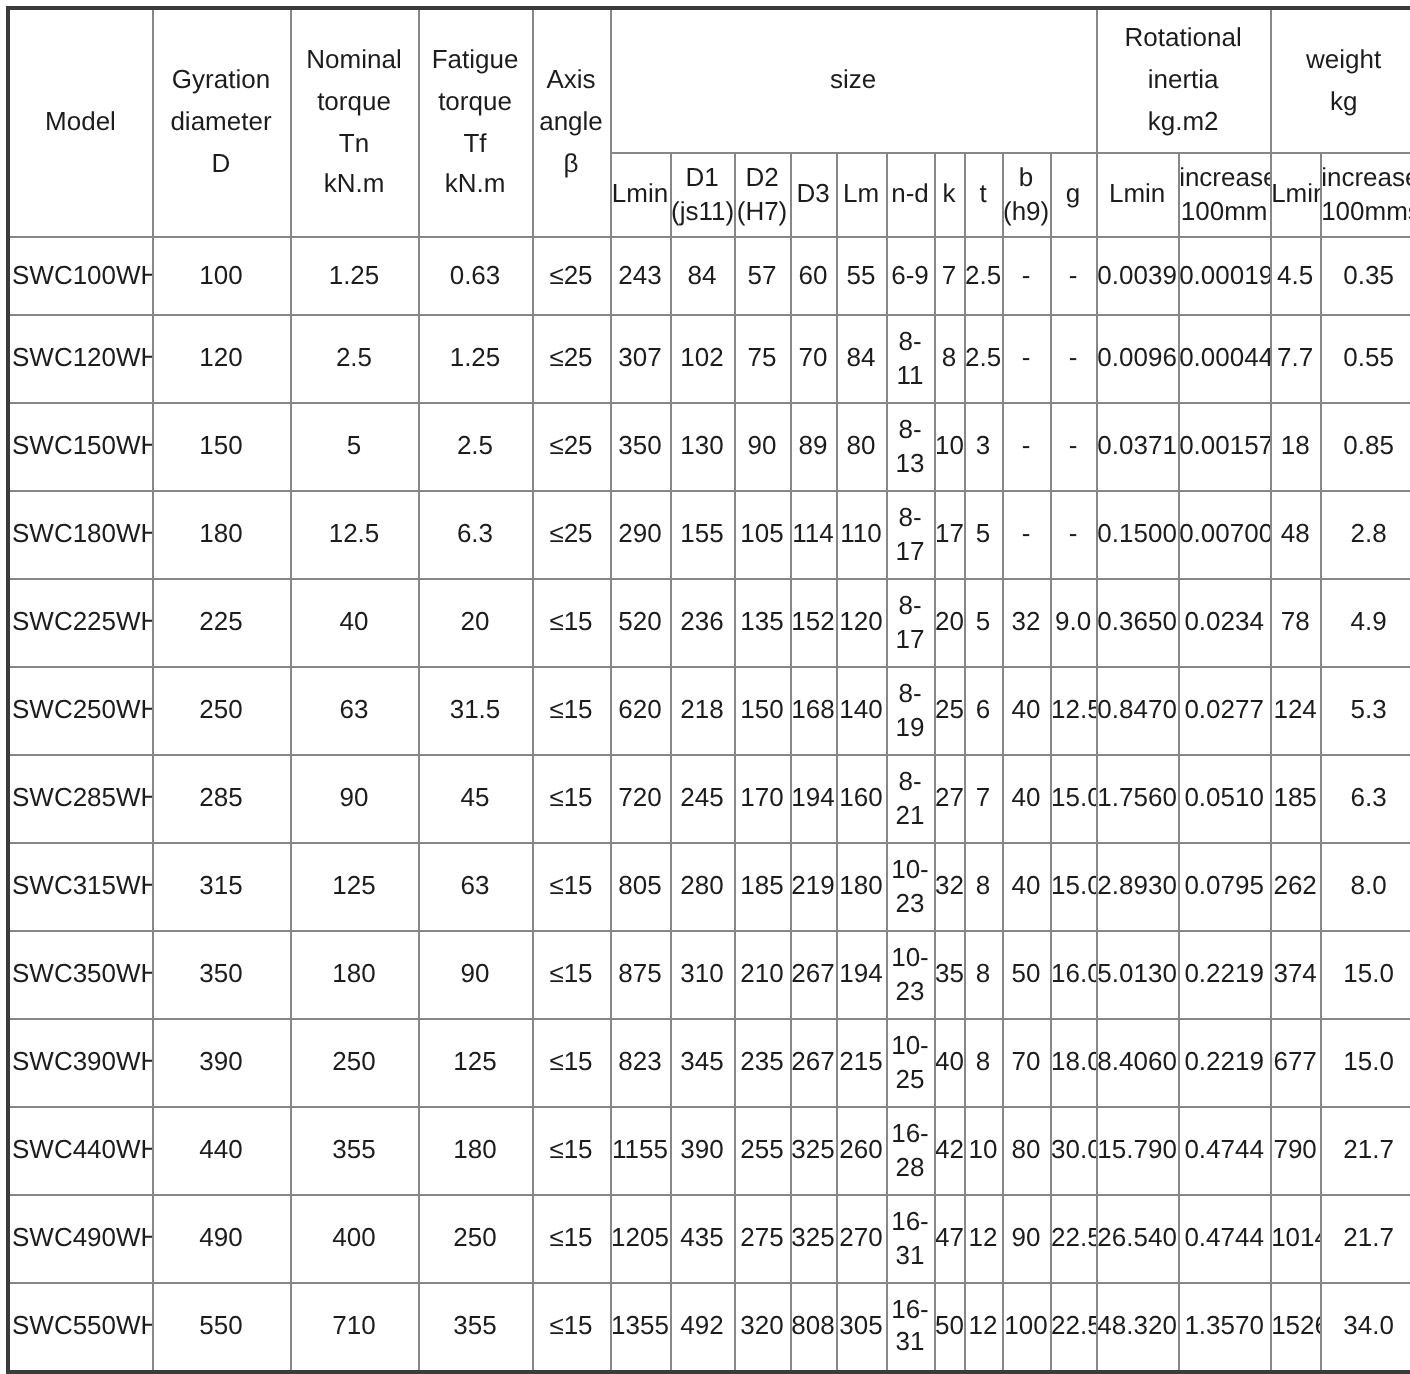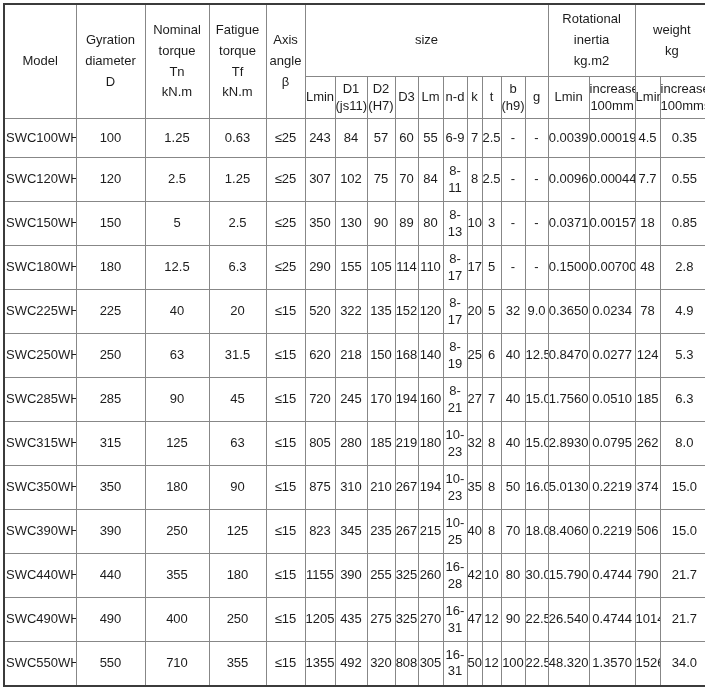--- a/index.html
+++ b/index.html
@@ -196,21 +196,21 @@
         <td>48</td>
         <td>2.8</td>
       </tr>
       <tr>
         <td class="model-cell">SWC225WH</td>
         <td>225</td>
         <td>40</td>
         <td>20</td>
         <td>≤15</td>
         <td>520</td>
-        <td>322</td>
+        <td>236</td>
         <td>135</td>
         <td>152</td>
         <td>120</td>
         <td>8-
 17</td>
         <td>20</td>
         <td>5</td>
         <td>32</td>
         <td>9.0</td>
         <td>0.3650</td>
@@ -318,21 +318,21 @@
         <td>267</td>
         <td>215</td>
         <td>10-
 25</td>
         <td>40</td>
         <td>8</td>
         <td>70</td>
         <td>18.0</td>
         <td>8.4060</td>
         <td>0.2219</td>
-        <td>506</td>
+        <td>677</td>
         <td>15.0</td>
       </tr>
       <tr>
         <td class="model-cell">SWC440WH</td>
         <td>440</td>
         <td>355</td>
         <td>180</td>
         <td>≤15</td>
         <td>1155</td>
         <td>390</td>

